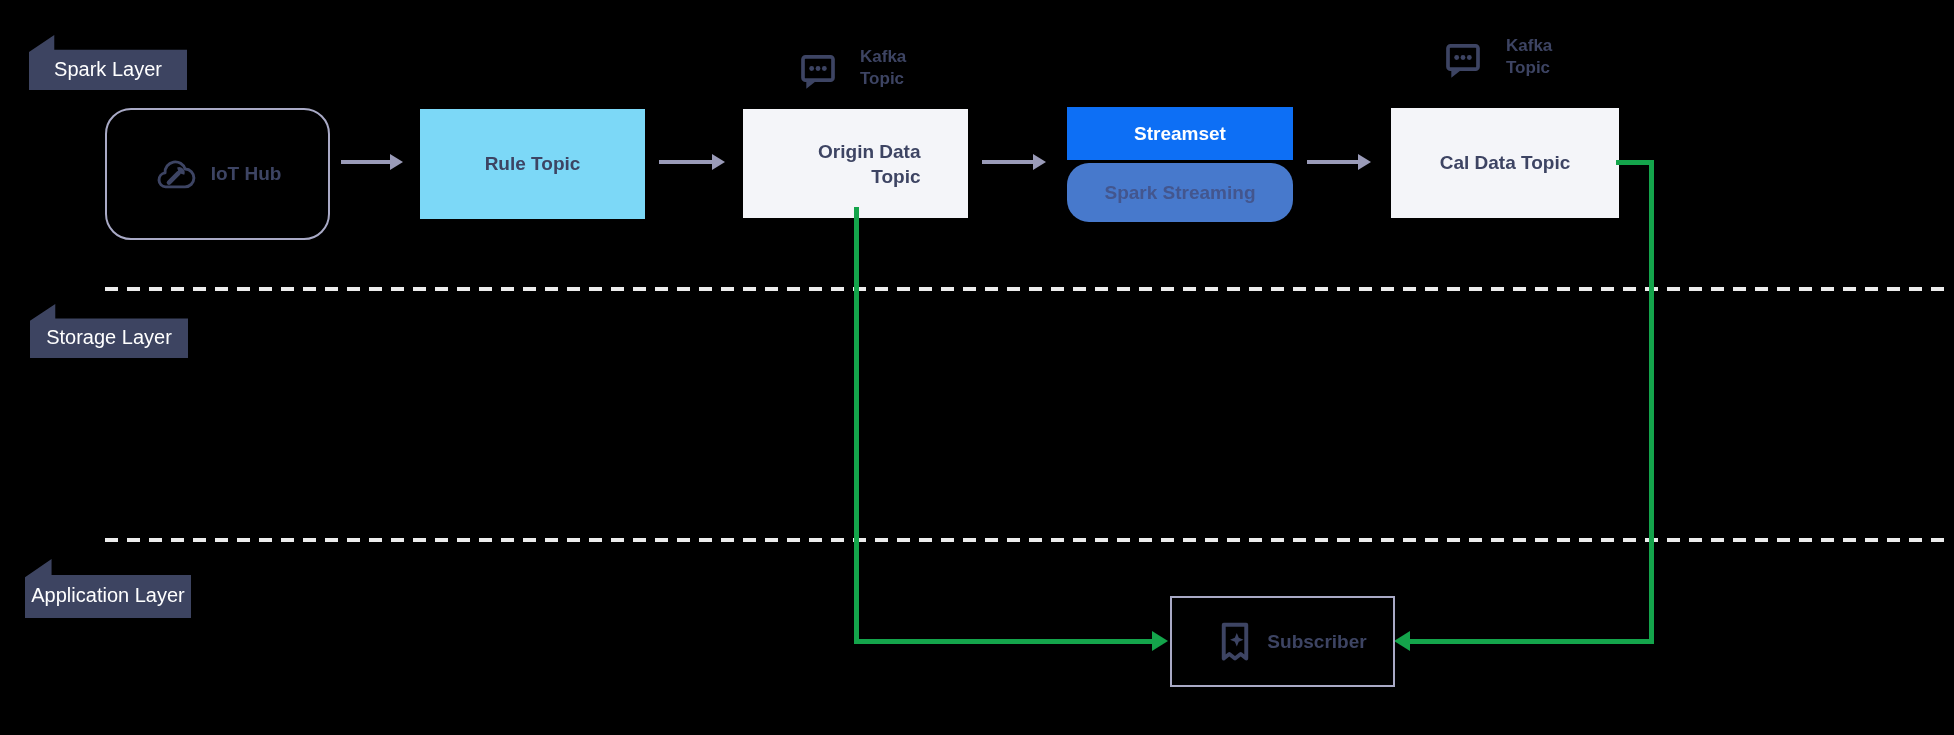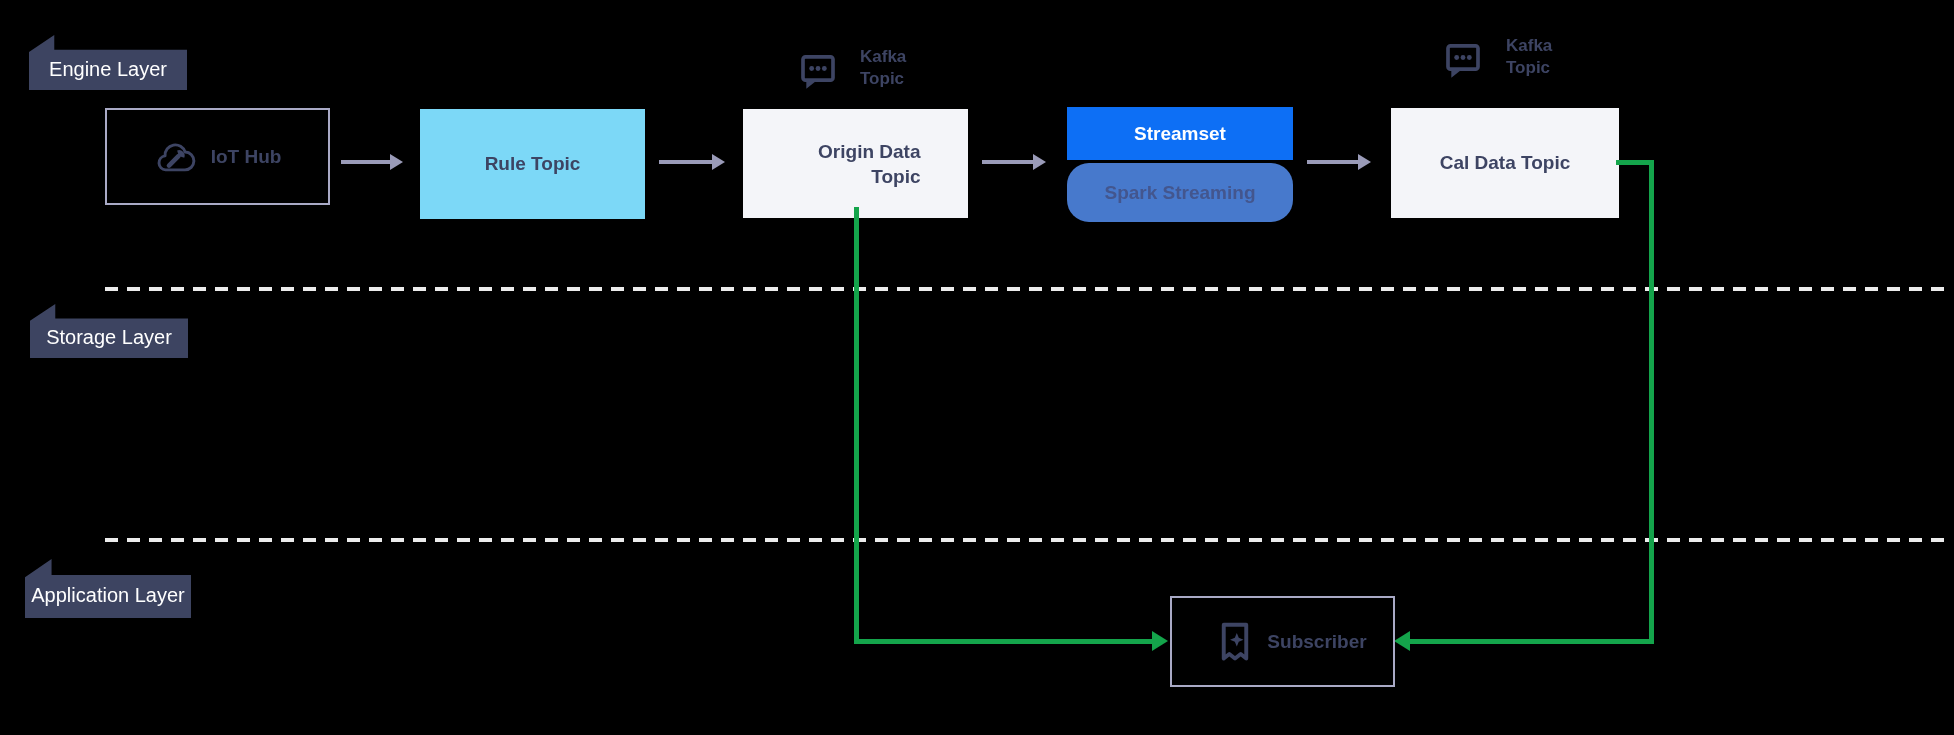--- a/index.html
+++ b/index.html
@@ -47,21 +47,21 @@
     box-sizing: border-box;
     display: flex;
     align-items: center;
     justify-content: center;
     font-weight: bold;
     font-size: 19px;
     color: #3d4463;
     text-align: center;
   }
   .node-outline { background: transparent; border: 2px solid #a9aac6; gap: 15px; }
-  .node-iot        { left: 105px;  top: 108px; width: 225px; height: 97px; }
+  .node-iot        { left: 105px;  top: 108px; width: 225px; height: 132px; border-radius: 26px; }
   .node-rule       { left: 420px;  top: 109px; width: 225px; height: 110px; background: #7cd8f7; }
   .node-origin     { left: 743px;  top: 109px; width: 225px; height: 109px; background: #f4f5f9; }
   .node-origin .node-label { width: 130px; line-height: 25px; text-align: right; }
   .node-cal        { left: 1391px; top: 108px; width: 228px; height: 110px; background: #f4f5f9; }
   .node-subscriber { left: 1170px; top: 596px; width: 225px; height: 91px; gap: 14px; padding-left: 19px; }
 
   .stream-group { position: absolute; left: 1067px; top: 107px; width: 226px; }
   .stream-top {
     width: 226px; height: 53px; background: #0d6ff5; color: #ffffff;
     display: flex; align-items: center; justify-content: center;
@@ -129,21 +129,21 @@
   }
 
   .icon-svg { display: block; }
 </style>
 </head>
 <body>
 
 <div id="canvas">
 
   <div class="ribbon ribbon-engine">
-    <span>Engine Layer</span>
+    <span>Spark Layer</span>
   </div>
   <div class="ribbon ribbon-application">
     <span>Application Layer</span>
   </div>
   <div class="ribbon ribbon-storage">
     <span>Storage Layer</span>
   </div>
 
   <div class="dash dash-1"></div>
   <div class="dash dash-2"></div>

